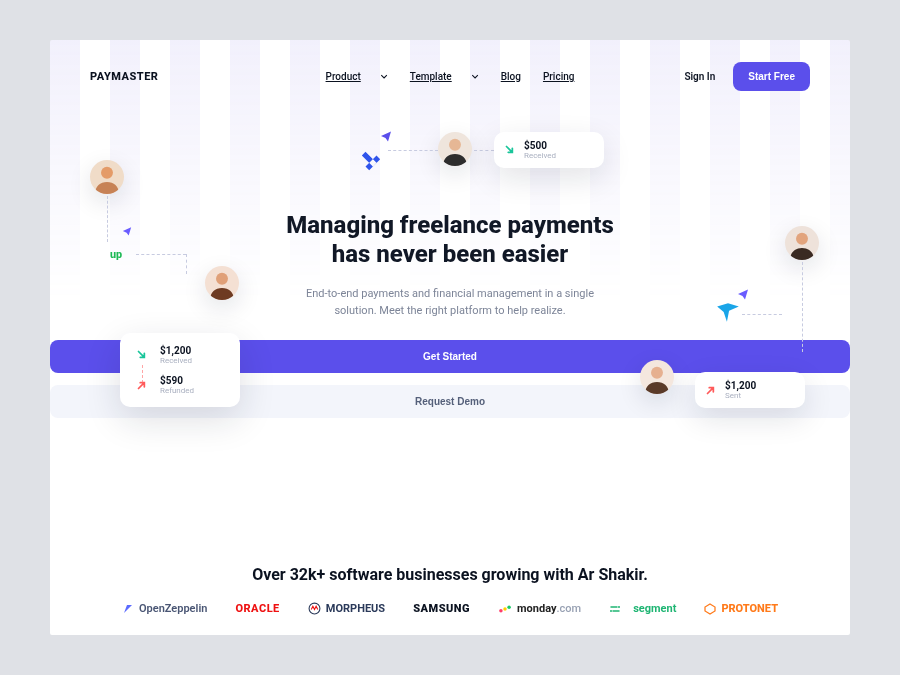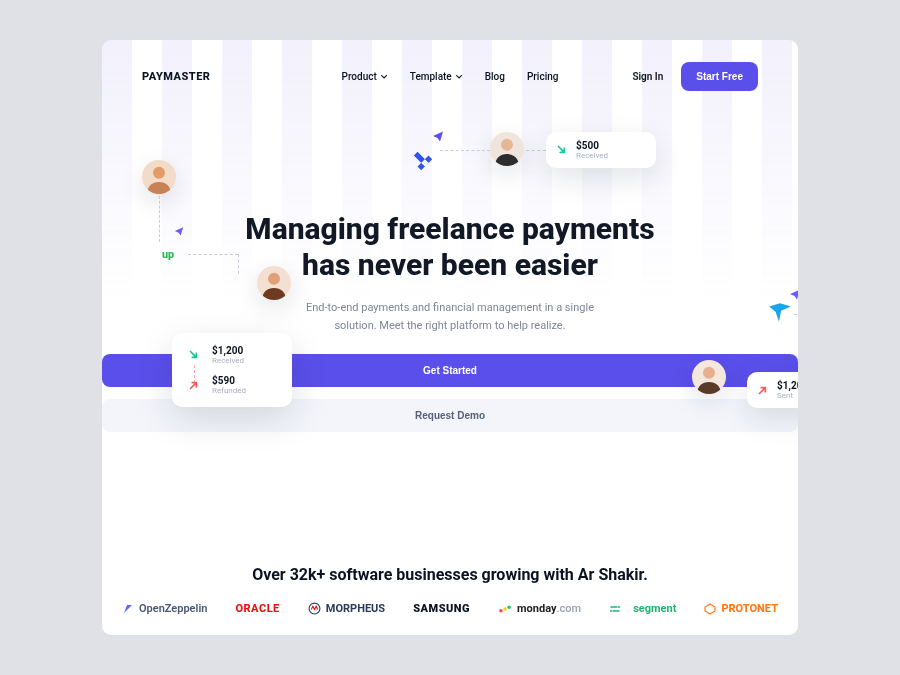--- a/index.html
+++ b/index.html
@@ -7,24 +7,24 @@
     background: #dfe1e6;
     font-family: -apple-system, BlinkMacSystemFont, "Segoe UI", Roboto, Helvetica, Arial, sans-serif;
     width: 900px;
     height: 675px;
     overflow: hidden;
     display: flex;
     align-items: center;
     justify-content: center;
   }
   .page {
-    width: 696px;
+    width: 800px;
     height: 595px;
     background: #ffffff;
-    border-radius: 9px;
+    border-radius: 2px;
     position: relative;
     overflow: hidden;
   }
   
   .stripes {
     position: absolute;
     top: 0; left: 0; right: 0;
     height: 260px;
     background: repeating-linear-gradient(
       90deg,
@@ -53,21 +53,21 @@
   }
   .nav-center {
     position: absolute;
     left: 50%;
     transform: translateX(-50%);
     display: flex;
     gap: 22px;
     color: #0b1220;
     font-weight: 500;
   }
-  .nav-item { display: inline-flex; align-items: center; gap: 4px; cursor: pointer; }
+  .nav-item { display: inline-flex; align-items: center; gap: 20px; cursor: pointer; text-decoration: underline; }
   .nav-right {
     margin-left: auto;
     display: flex;
     align-items: center;
     gap: 18px;
     justify-content: flex-end;
   }
   .signin { font-weight: 600; color: #0b1220; cursor: pointer; }
   .btn-primary {
     background: #5b4feb;
@@ -81,21 +81,21 @@
   }
   .chev { width: 7px; height: 7px; }
 
   
   .hero {
     position: relative;
     text-align: center;
     margin-top: 120px;
   }
   .hero h1 {
-    font-size: 30px;
+    font-size: 24px;
     line-height: 1.2;
     font-weight: 800;
     color: #111826;
   }
   .sub {
     margin-top: 16px;
     color: #7d8598;
     font-size: 11px;
     line-height: 1.6;
     max-width: 330px;

